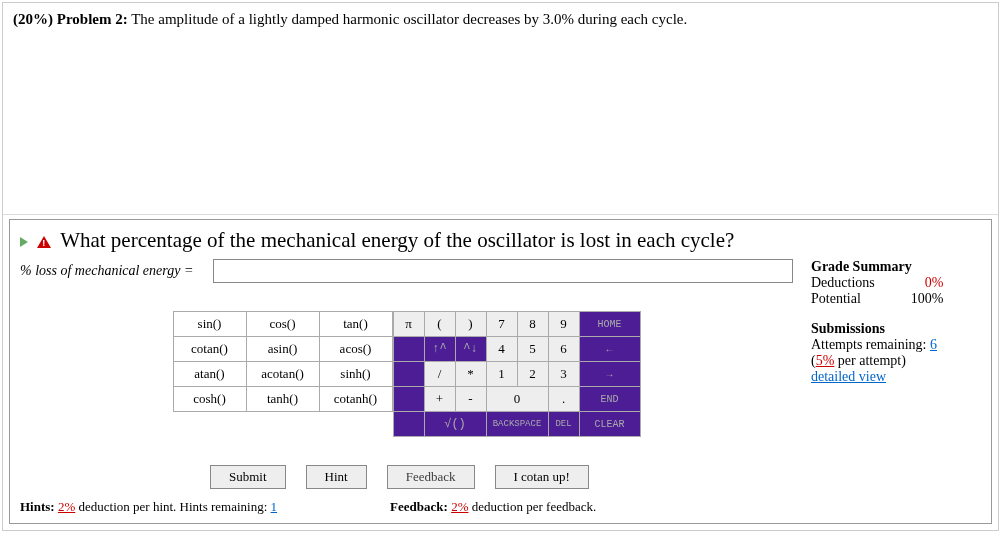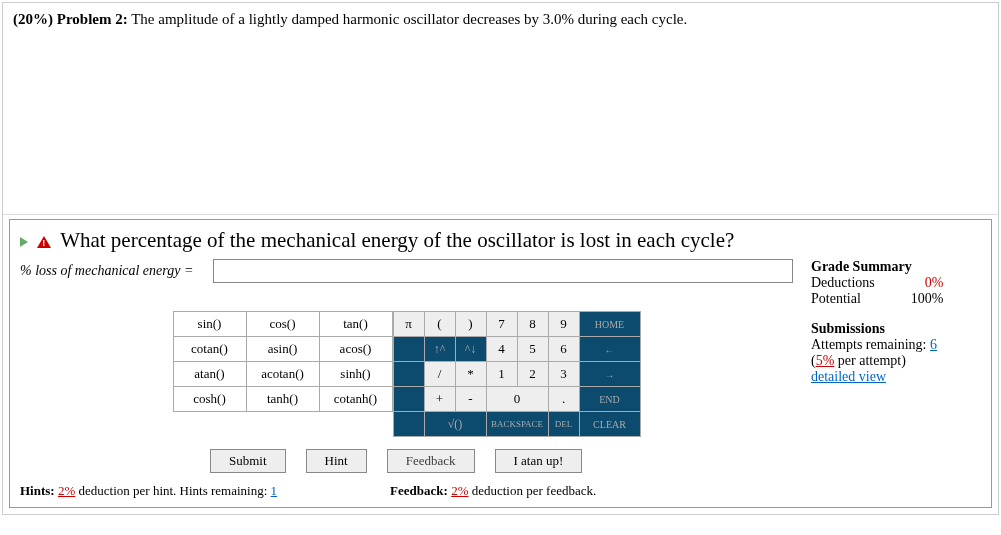--- a/index.html
+++ b/index.html
@@ -120,30 +120,30 @@
     border: 1px solid #aaa;
     width: 28px;
     height: 22px;
     text-align: center;
     font-size: 12px;
     cursor: pointer;
     background: #f3f3f3;
     color: #333;
   }
   .num-table td.wide { width: 58px; font-size: 10px; color: #999; }
-  .num-table td.dim { color: #aaa; background: #0c4a6e; }
+  .num-table td.dim { color: #aaa; background: #4c1d95; font-family: Liberation Mono, monospace; }
   .num-table td.num { background: #eee; color: #000; font-size: 13px; }
   .angle-row {
     text-align: center;
     padding-top: 4px;
     font-size: 13px;
   }
   .angle-row input { vertical-align: middle; }
   .action-row {
-    margin-top: 12px;
+    margin-top: 28px;
     display: flex;
     align-items: flex-end;
     gap: 20px;
     padding-left: 190px;
   }
   .btn {
     border: 1px solid #888;
     background: #eee;
     padding: 3px 18px;
     font-family: "Times New Roman", serif;
@@ -258,21 +258,21 @@
               <td class="wide dim">CLEAR</td>
             </tr>
           </tbody>
             </table>
         </div>
 
         <div class="action-row">
           <button class="btn">Submit</button>
           <button class="btn">Hint</button>
           <button class="btn dis">Feedback</button>
-          <button class="btn">I atan up!</button>
+          <button class="btn">I cotan up!</button>
         </div>
 
         <div class="hints-row">
           <div>
             <b>Hints:</b>
             <span class="ul">2%</span>
             <span>deduction per hint. Hints remaining:</span>
             <span class="ulnum">1</span>
           </div>
           <div>

